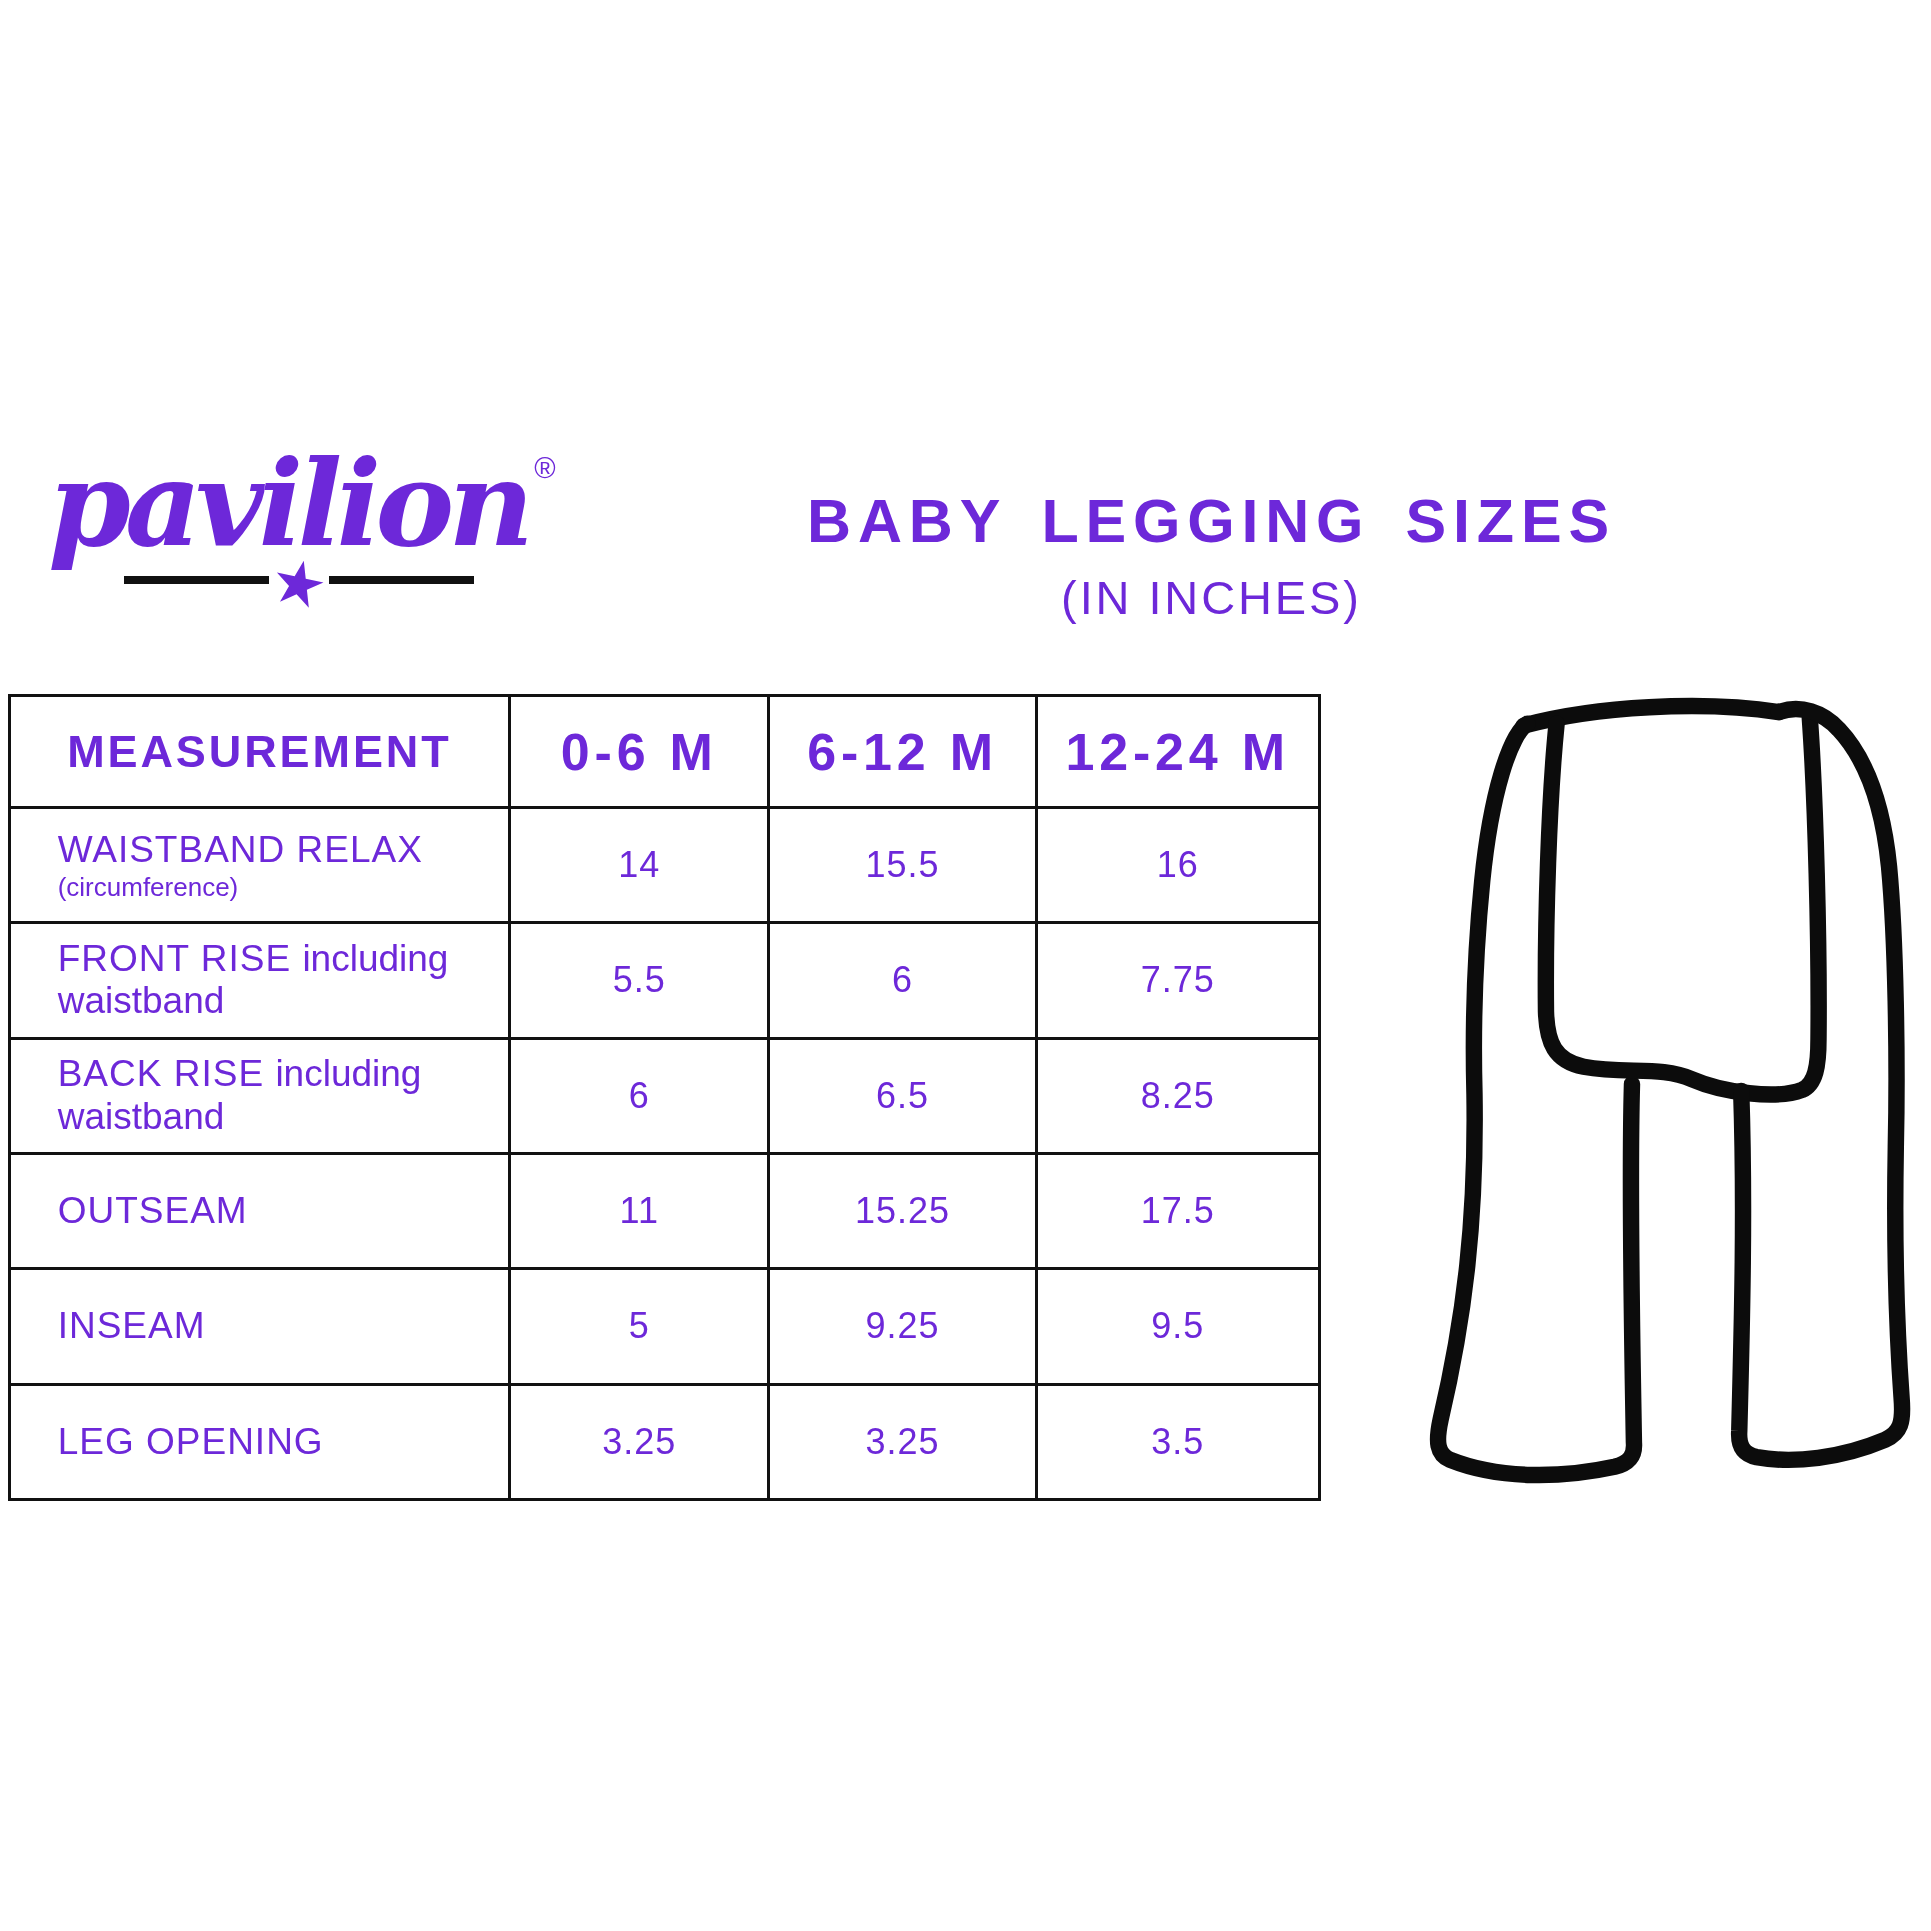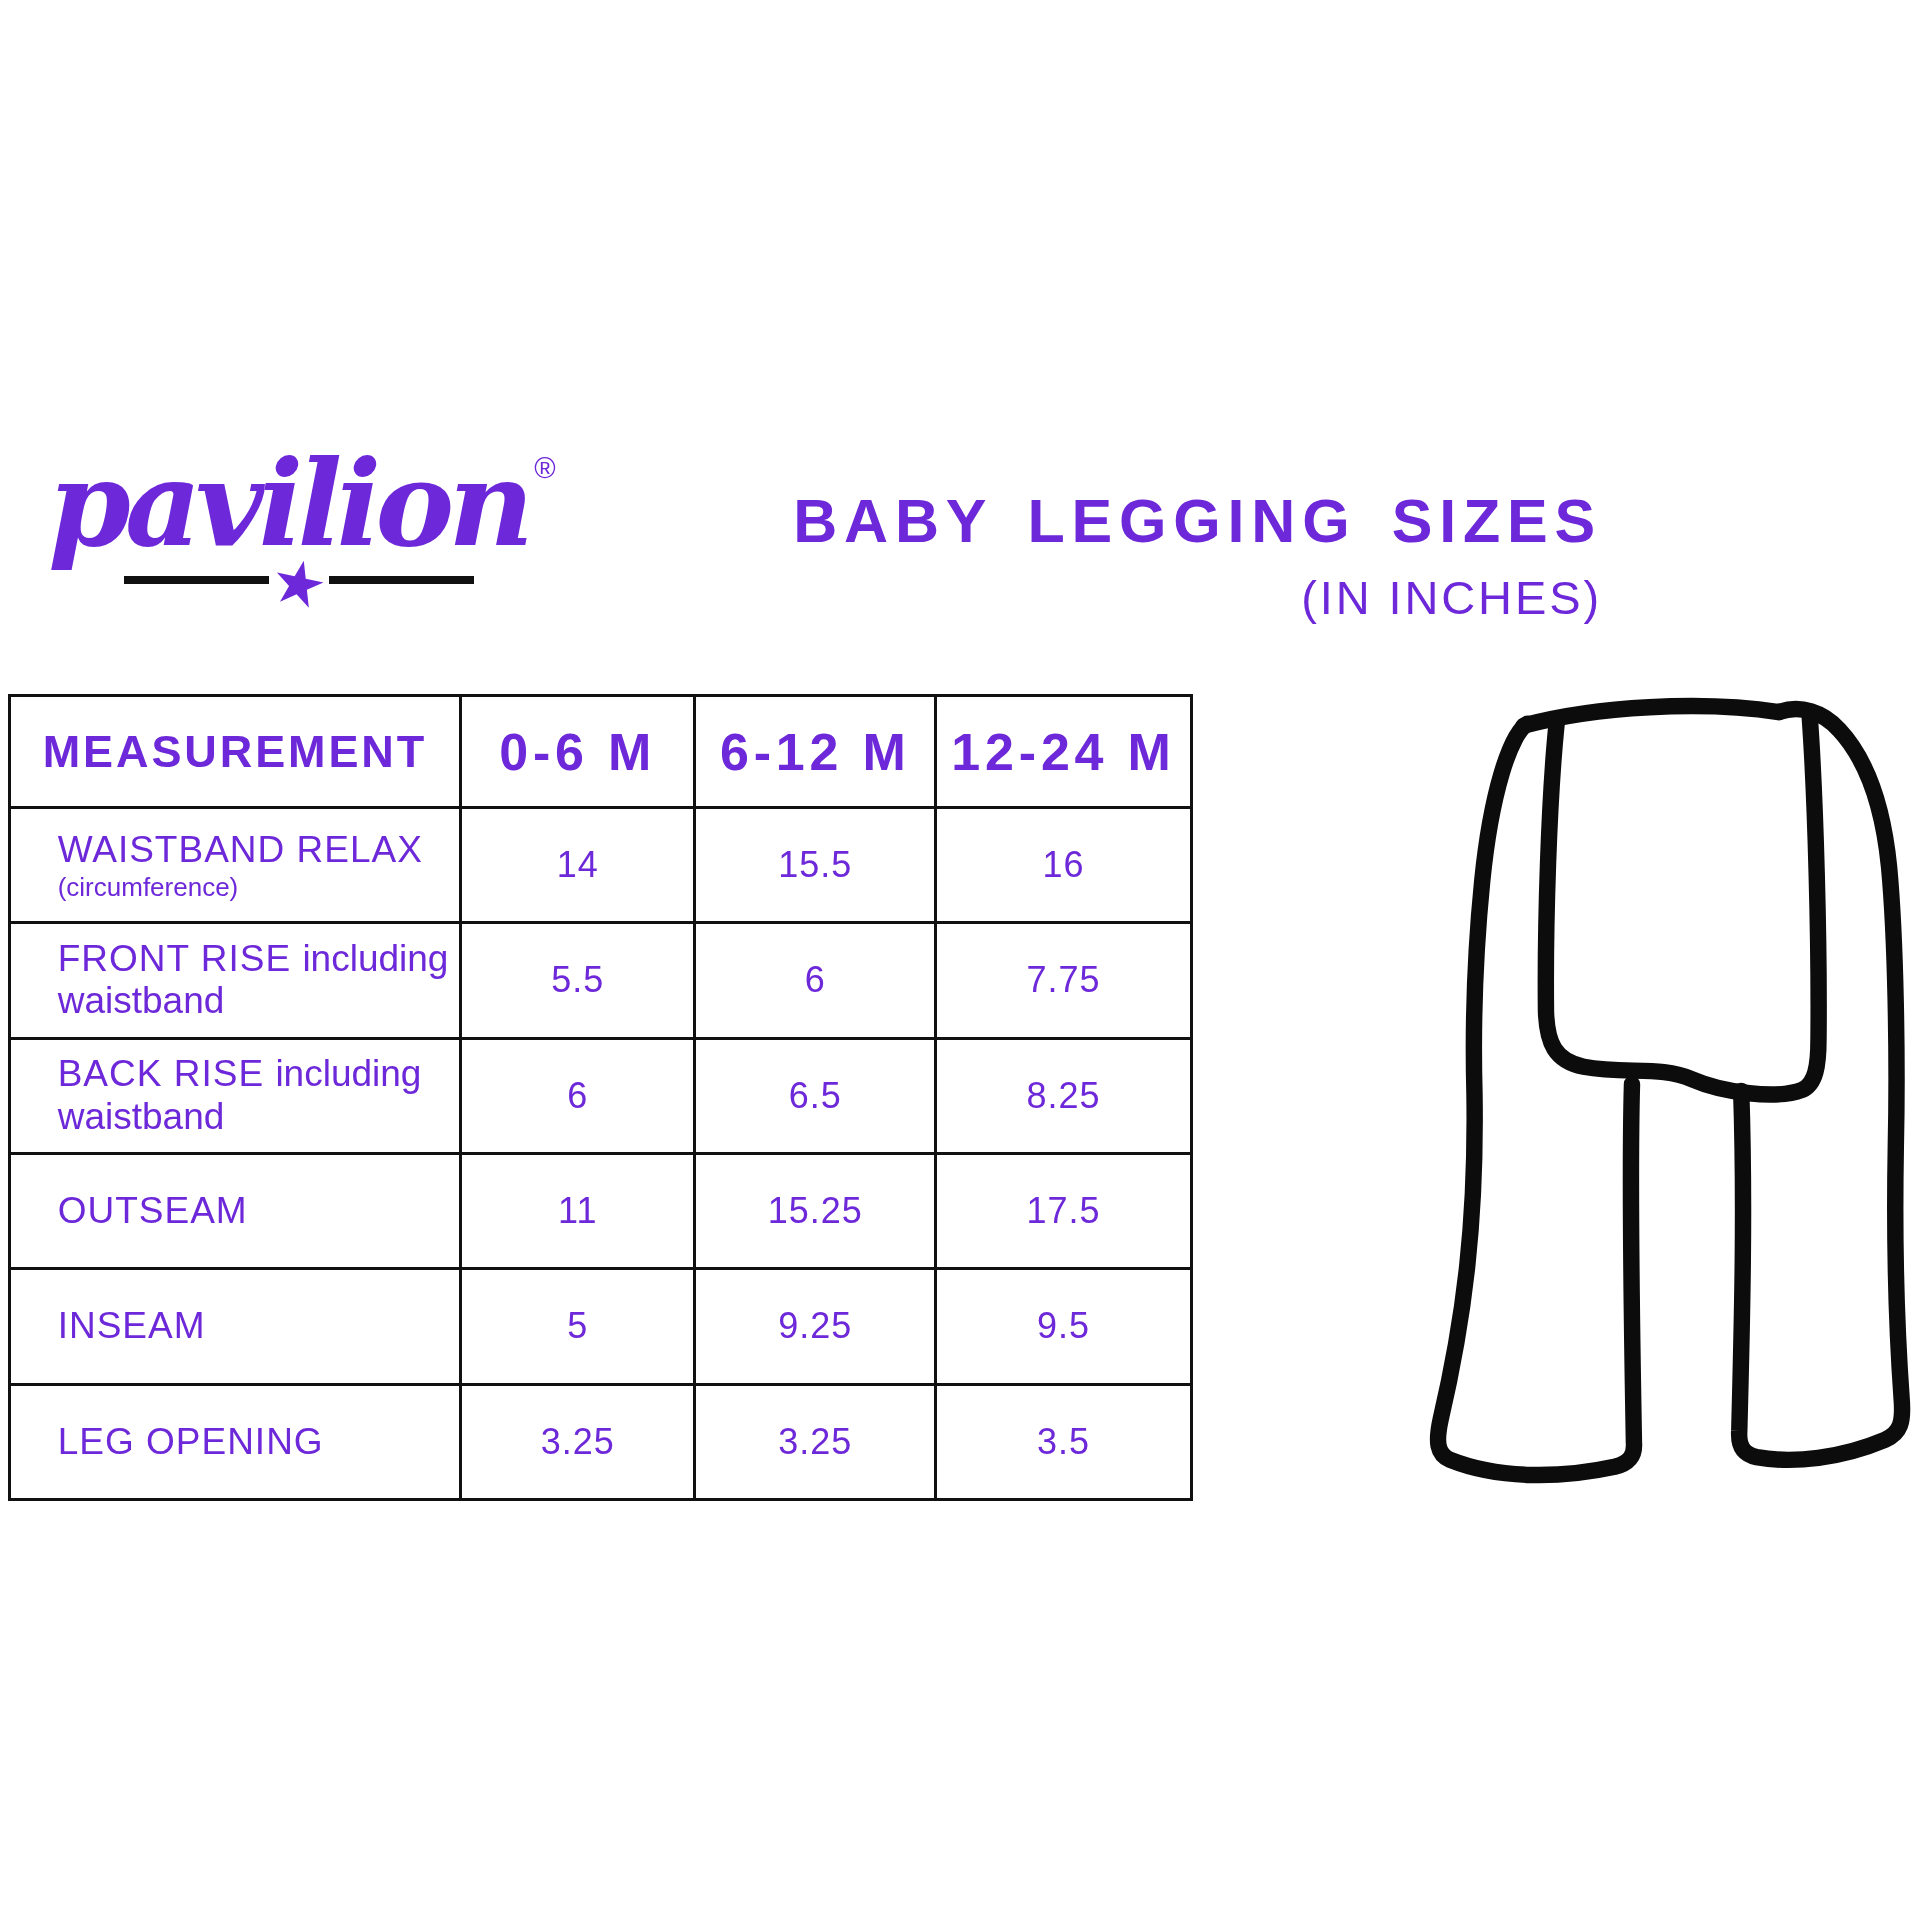--- a/index.html
+++ b/index.html
@@ -36,36 +36,36 @@
   .logo-line{height:7.7px;background:#111111;width:145px;}
   .logo-star{
     font-size:62px;line-height:62px;
     margin:0 1.9px;
     transform:rotate(12deg);
     display:inline-block;
     position:relative;top:3.9px;
   }
 
   
-  .title-block{position:absolute;left:781px;top:462px;width:821px;text-align:right;}
+  .title-block{position:absolute;left:801px;top:462px;width:821px;text-align:center;}
   .title-main{
     font-size:61px;font-weight:bold;
     letter-spacing:6.8px;word-spacing:11.6px;
     white-space:nowrap;
   }
   .title-sub{
     font-size:47px;font-weight:normal;
     letter-spacing:2.9px;margin-top:13.5px;
     white-space:nowrap;
   }
 
   
   .size-table{
     position:absolute;left:7.7px;top:670px;
-    width:1185px;height:807px;
+    width:1313px;height:807px;
     border-collapse:collapse;table-layout:fixed;
   }
   .size-table th,.size-table td{
     border:3.9px solid #111111;
     vertical-align:middle;
     padding:0;
   }
   .size-table thead tr{height:112px;}
   .size-table tbody tr{height:99px;}
   .col-measure{width:38.2%;}

